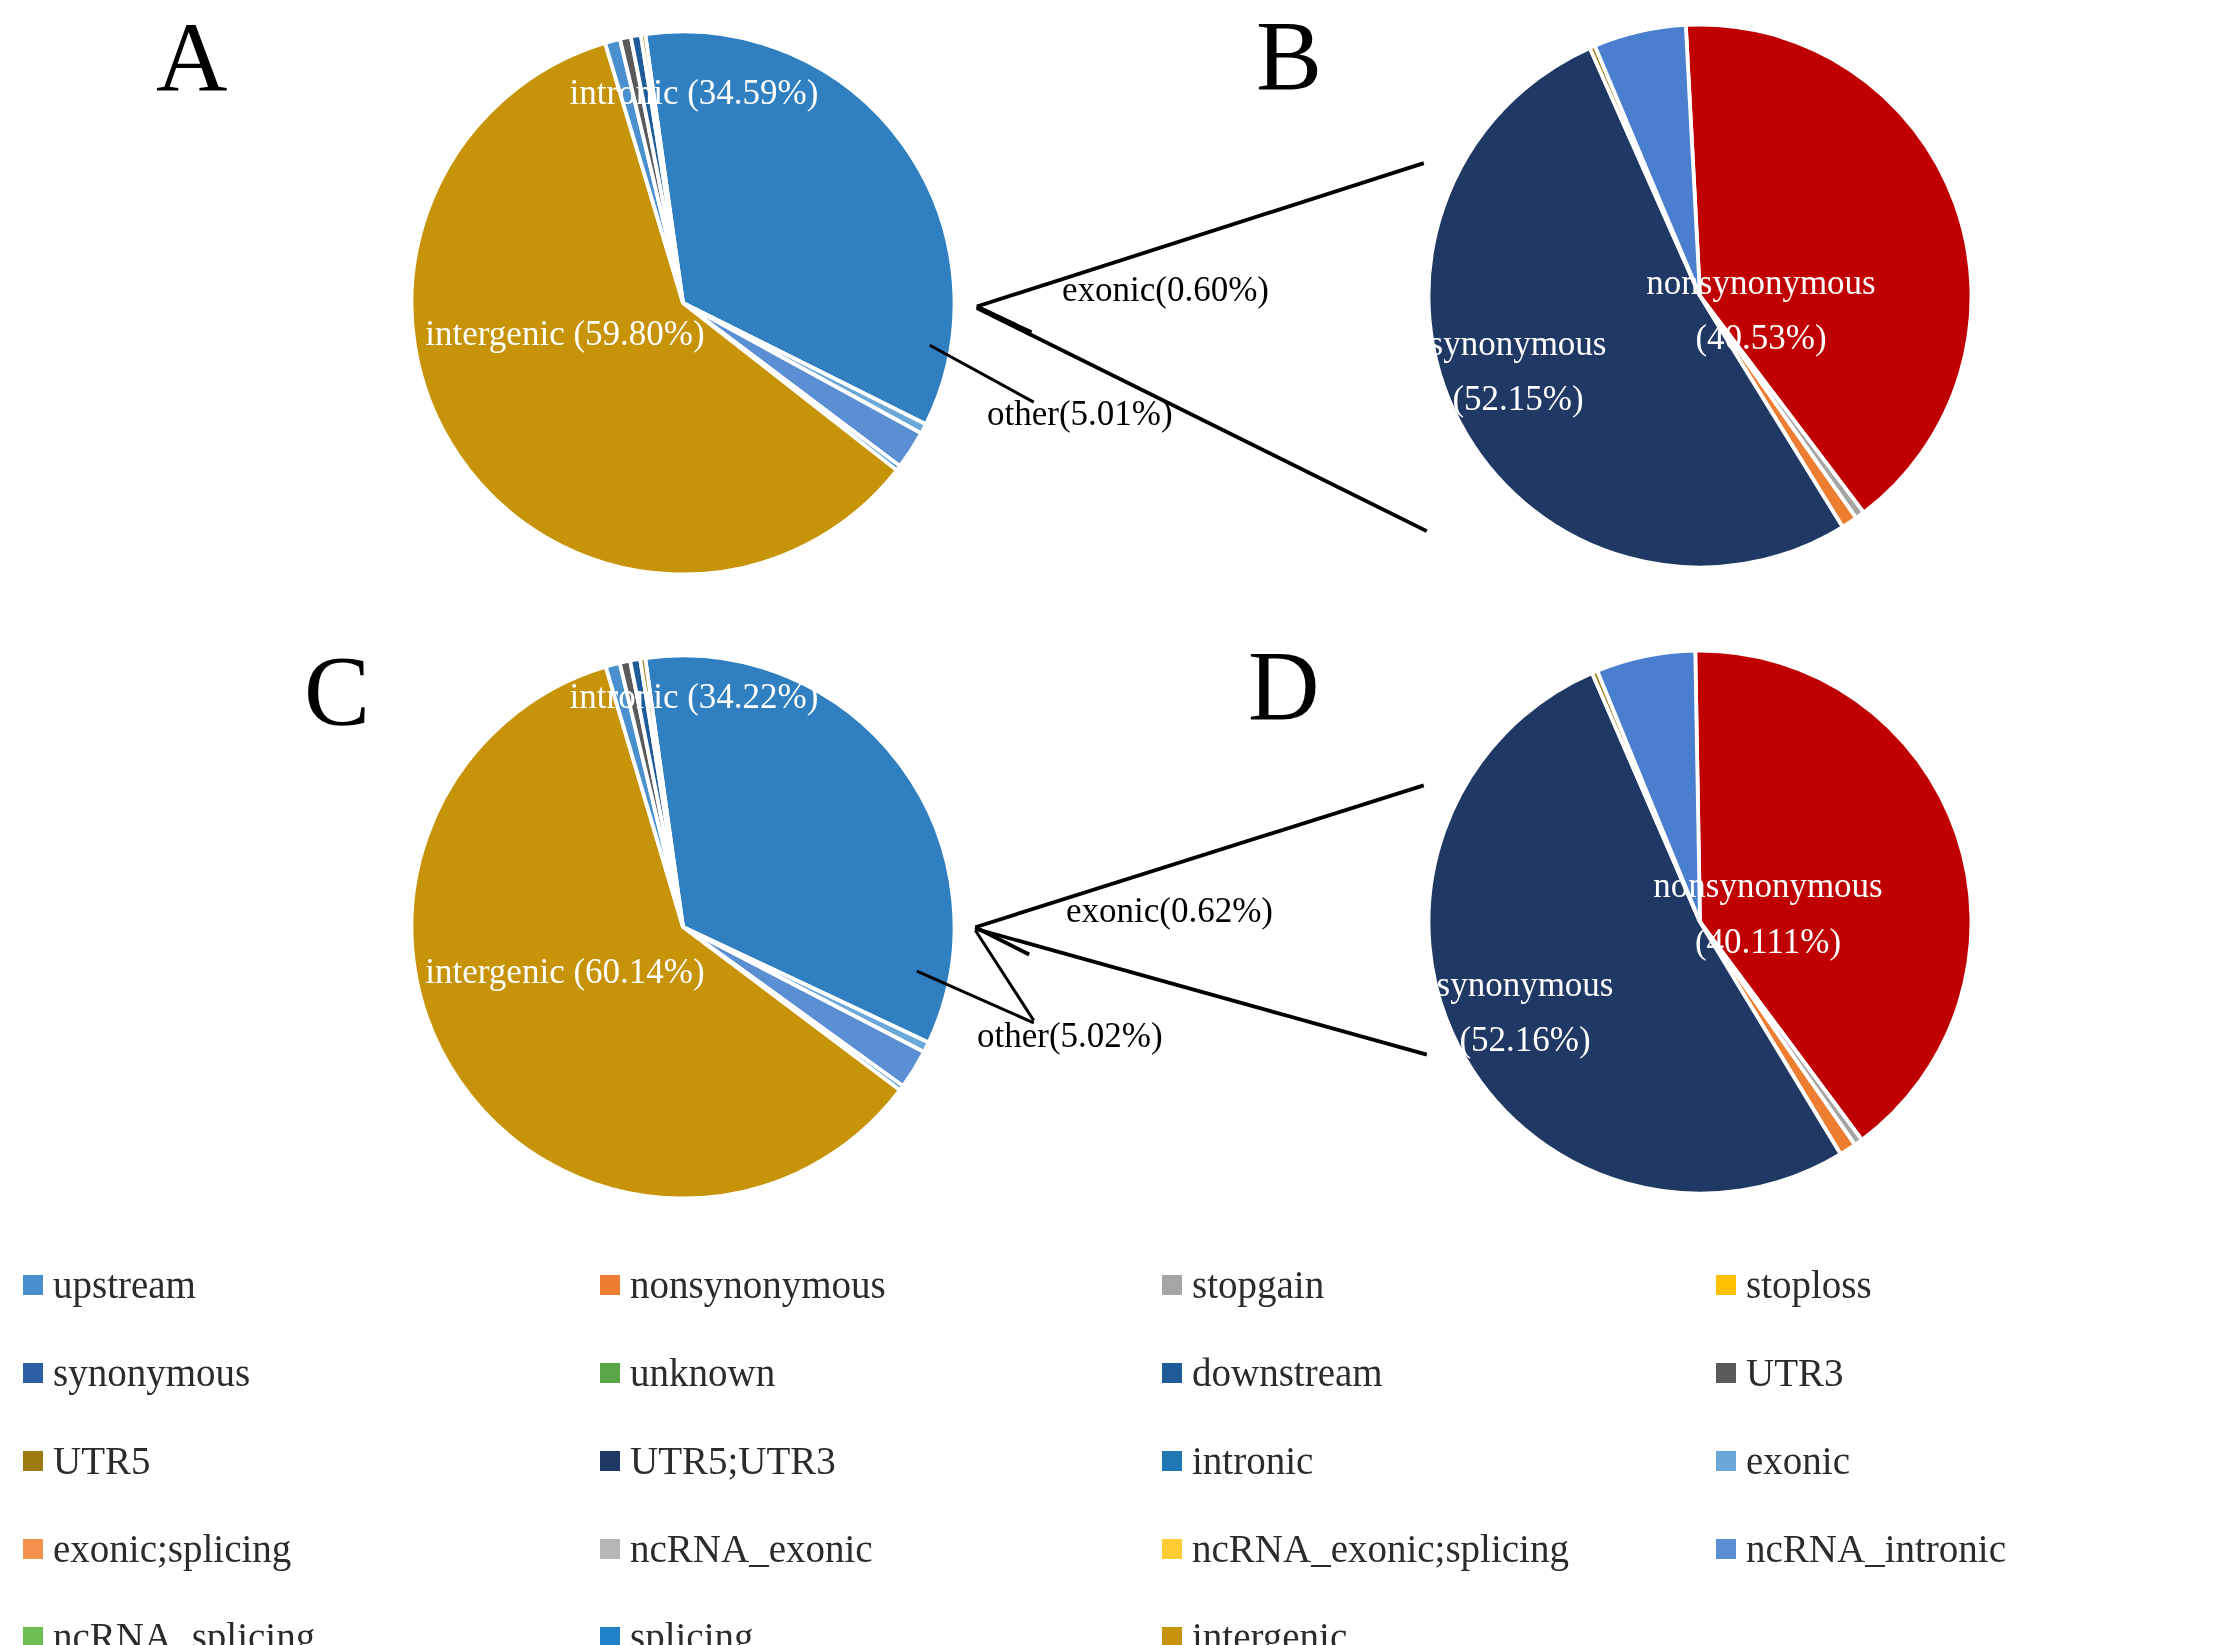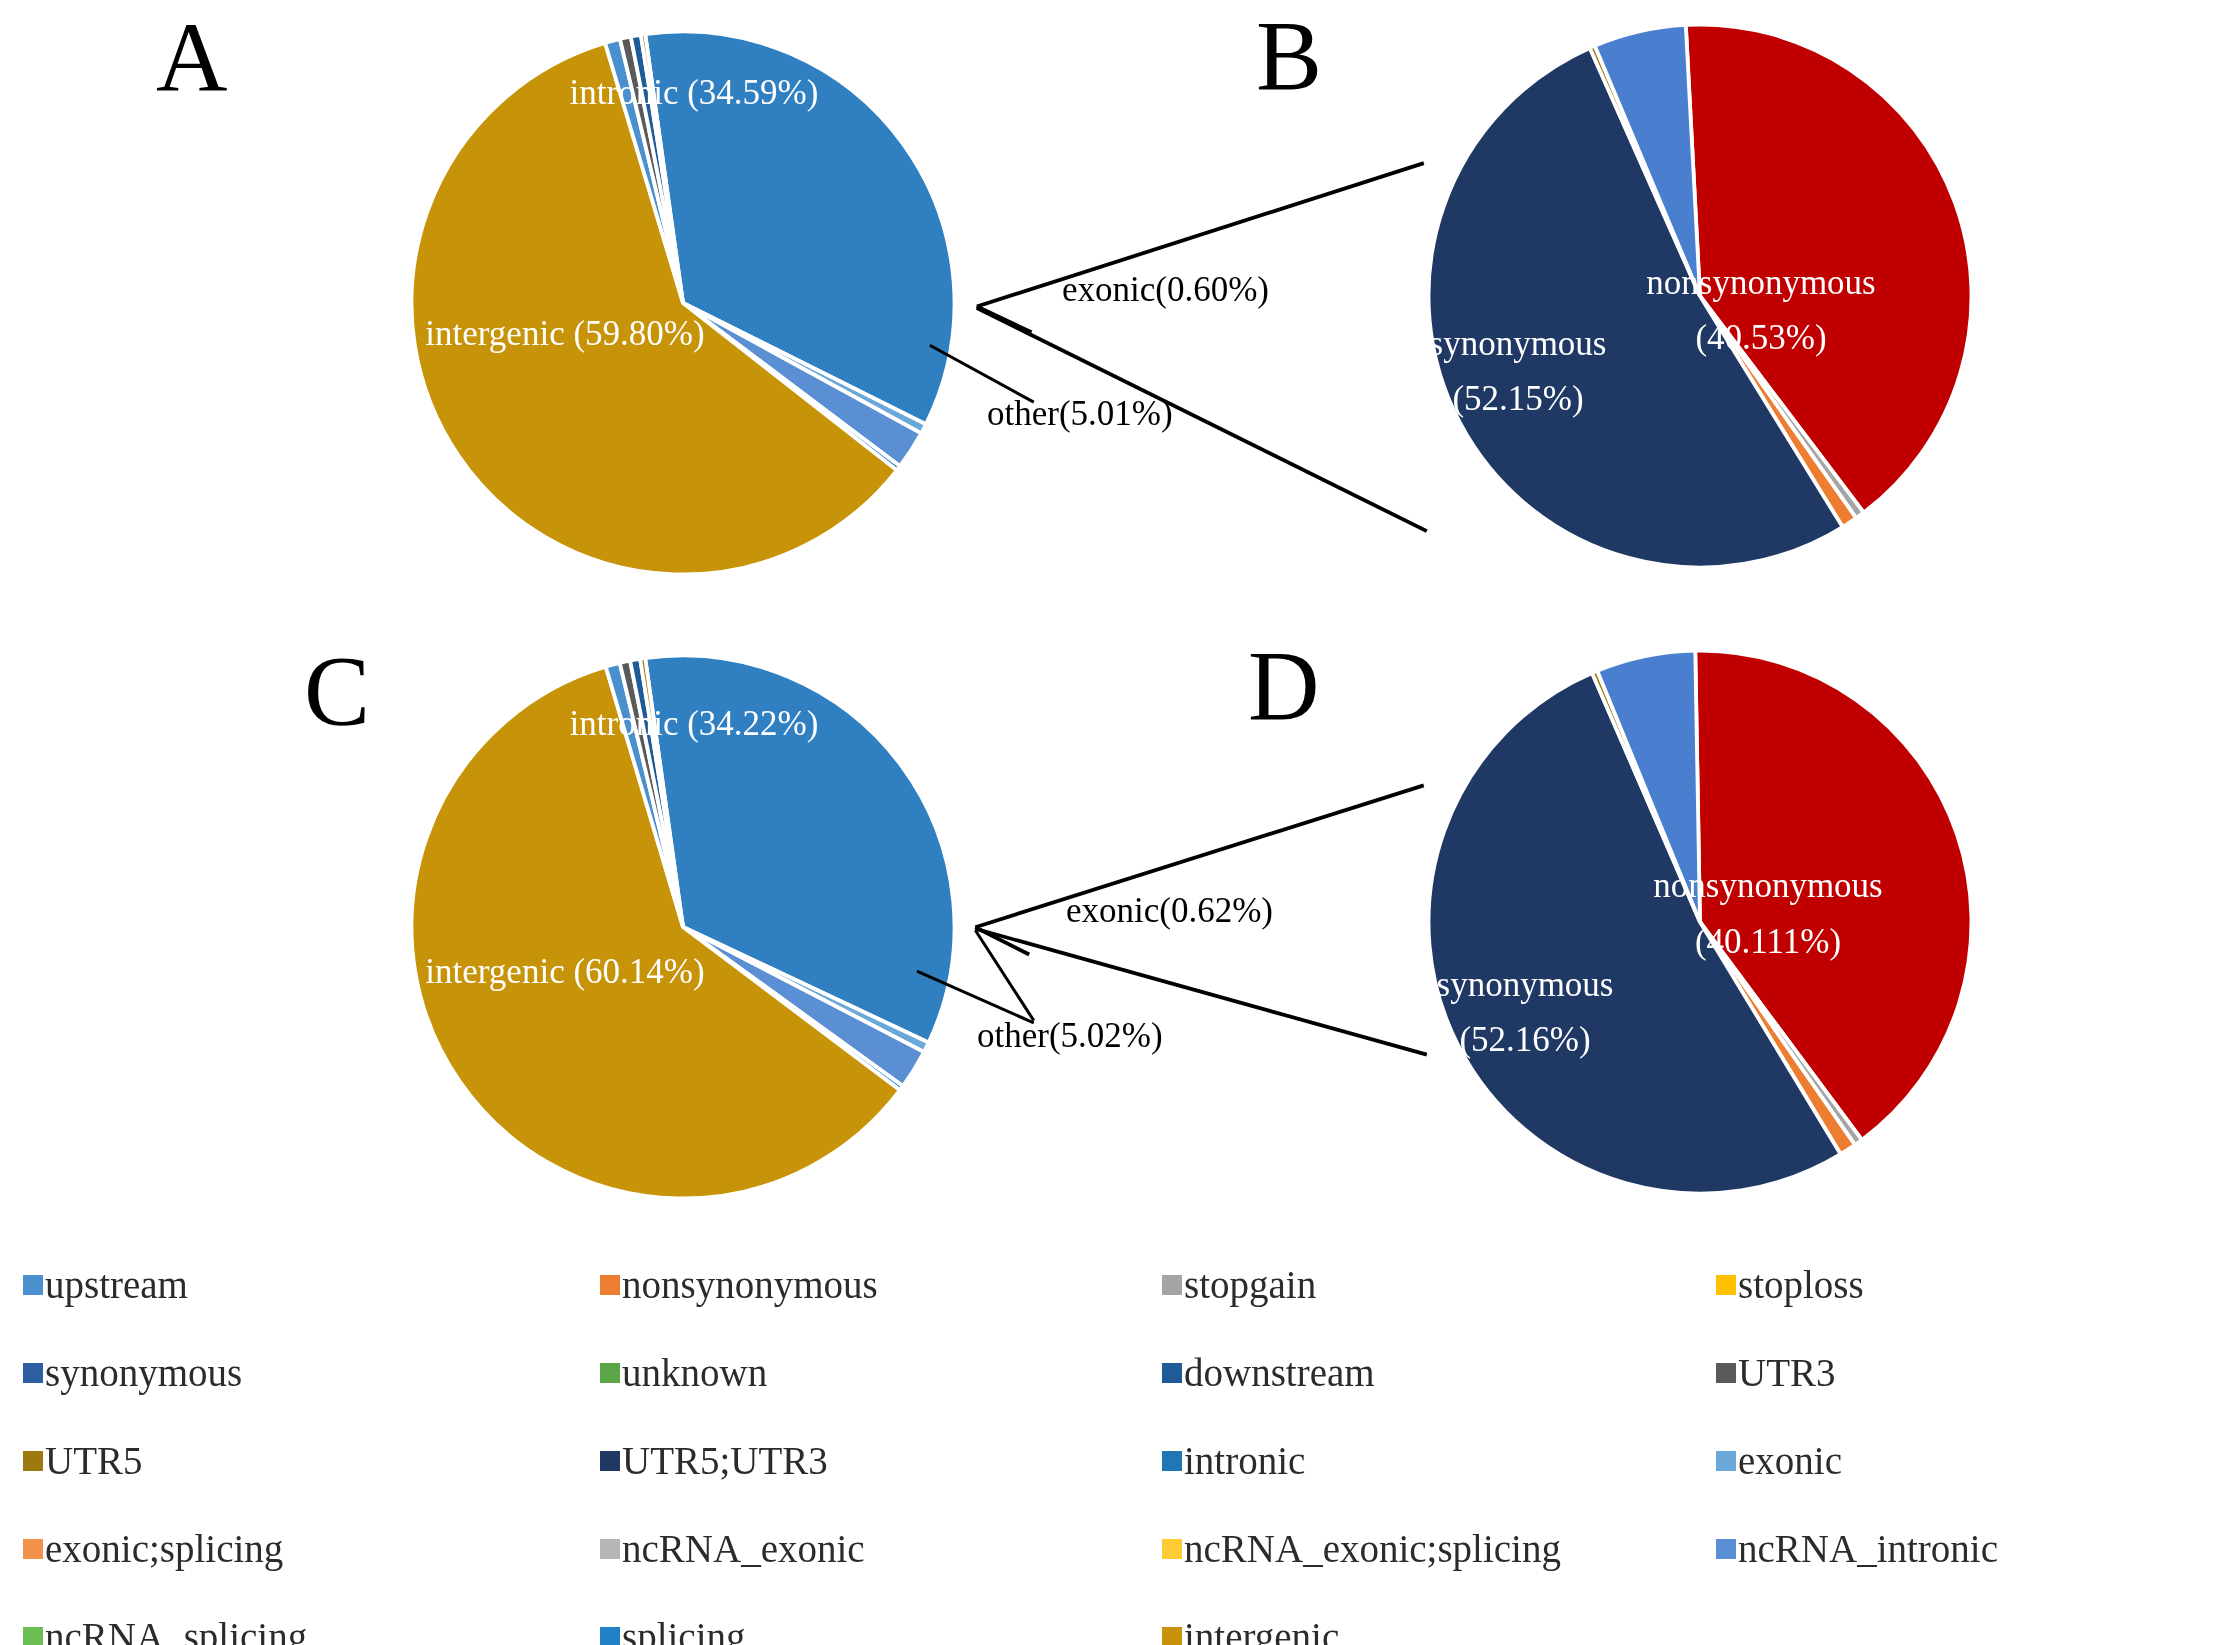--- a/index.html
+++ b/index.html
@@ -55,21 +55,21 @@
     width: 2201px;
     display: grid;
     grid-template-columns: 577px 562px 554px 508px;
     grid-auto-rows: 49px;
     row-gap: 39px;
     align-items: center;
   }
   .legend-item {
     display: flex;
     align-items: center;
-    gap: 2px;
+    gap: 10px;
   }
   .legend-swatch {
     width: 20px;
     height: 20px;
     flex: 0 0 20px;
     display: block;
   }
   .legend-label {
     font-family: "Liberation Serif", "DejaVu Serif", serif;
     font-size: 39px;
@@ -131,21 +131,21 @@
           <path d="M 360 360 L 677.7688690404319 524.8846441266282 A 358 358 0 0 1 650.0535170583505 569.8403136722808 Z" fill="#5b8fd4" stroke="#ffffff" stroke-width="5"></path>
           <path d="M 360 360 L 650.0535170583505 569.8403136722808 A 358 358 0 0 1 646.0468272394928 575.270092270663 Z" fill="#2080c8" stroke="#ffffff" stroke-width="5"></path>
           <path d="M 360 360 L 646.0468272394928 575.270092270663 A 358 358 0 1 1 258.130811329675 16.79937587520368 Z" fill="#c79409" stroke="#ffffff" stroke-width="5"></path>
           <path d="M 360 360 L 258.130811329675 16.79937587520368 A 358 358 0 0 1 276.5966875842643 11.85076837930086 Z" fill="#4a90cf" stroke="#ffffff" stroke-width="5"></path>
           <path d="M 360 360 L 276.5966875842643 11.85076837930086 A 358 358 0 0 1 290.21894797966 8.866685176506508 Z" fill="#5a5a5a" stroke="#ffffff" stroke-width="5"></path>
           <path d="M 360 360 L 290.21894797966 8.866685176506508 A 358 358 0 0 1 303.50280810348613 6.486114405942317 Z" fill="#1f5b99" stroke="#ffffff" stroke-width="5"></path>
           <path d="M 360 360 L 303.50280810348613 6.486114405942317 A 358 358 0 0 1 310.17602985629674 5.484031390517828 Z" fill="#9c7a10" stroke="#ffffff" stroke-width="5"></path>
         </g>
     </svg>
   </div>
-  <div class="pie-label center" style="left:694px; top:703px;">intronic (34.22%)</div>
+  <div class="pie-label center" style="left:694px; top:676px;">intronic (34.22%)</div>
   <div class="pie-label center" style="left:565px; top:951px;">intergenic (60.14%)</div>
 
   <div class="chart-wrap" style="left:1427px; top:649px;">
     <svg width="546" height="546" viewBox="0 0 720 720">
       <g id="pie-d-slices">
           <path d="M 360 360 L 353.7520384954525 2.0545251340119535 A 358 358 0 0 1 573.4577549578773 647.4017864390248 Z" fill="#c00000" stroke="#ffffff" stroke-width="5"></path>
           <path d="M 360 360 L 573.4577549578773 647.4017864390248 A 358 358 0 0 1 564.3250105197242 653.9647769310375 Z" fill="#a5a5a5" stroke="#ffffff" stroke-width="5"></path>
           <path d="M 360 360 L 564.3250105197242 653.9647769310375 A 358 358 0 0 1 545.4638131164614 666.2142616278711 Z" fill="#ed7d31" stroke="#ffffff" stroke-width="5"></path>
           <path d="M 360 360 L 545.4638131164614 666.2142616278711 A 358 358 0 1 1 217.66179513348325 31.512807806183275 Z" fill="#1f3864" stroke="#ffffff" stroke-width="5"></path>
           <path d="M 360 360 L 217.66179513348325 31.512807806183275 A 358 358 0 0 1 224.5028557955283 28.632343291575012 Z" fill="#9c7a10" stroke="#ffffff" stroke-width="5"></path>

